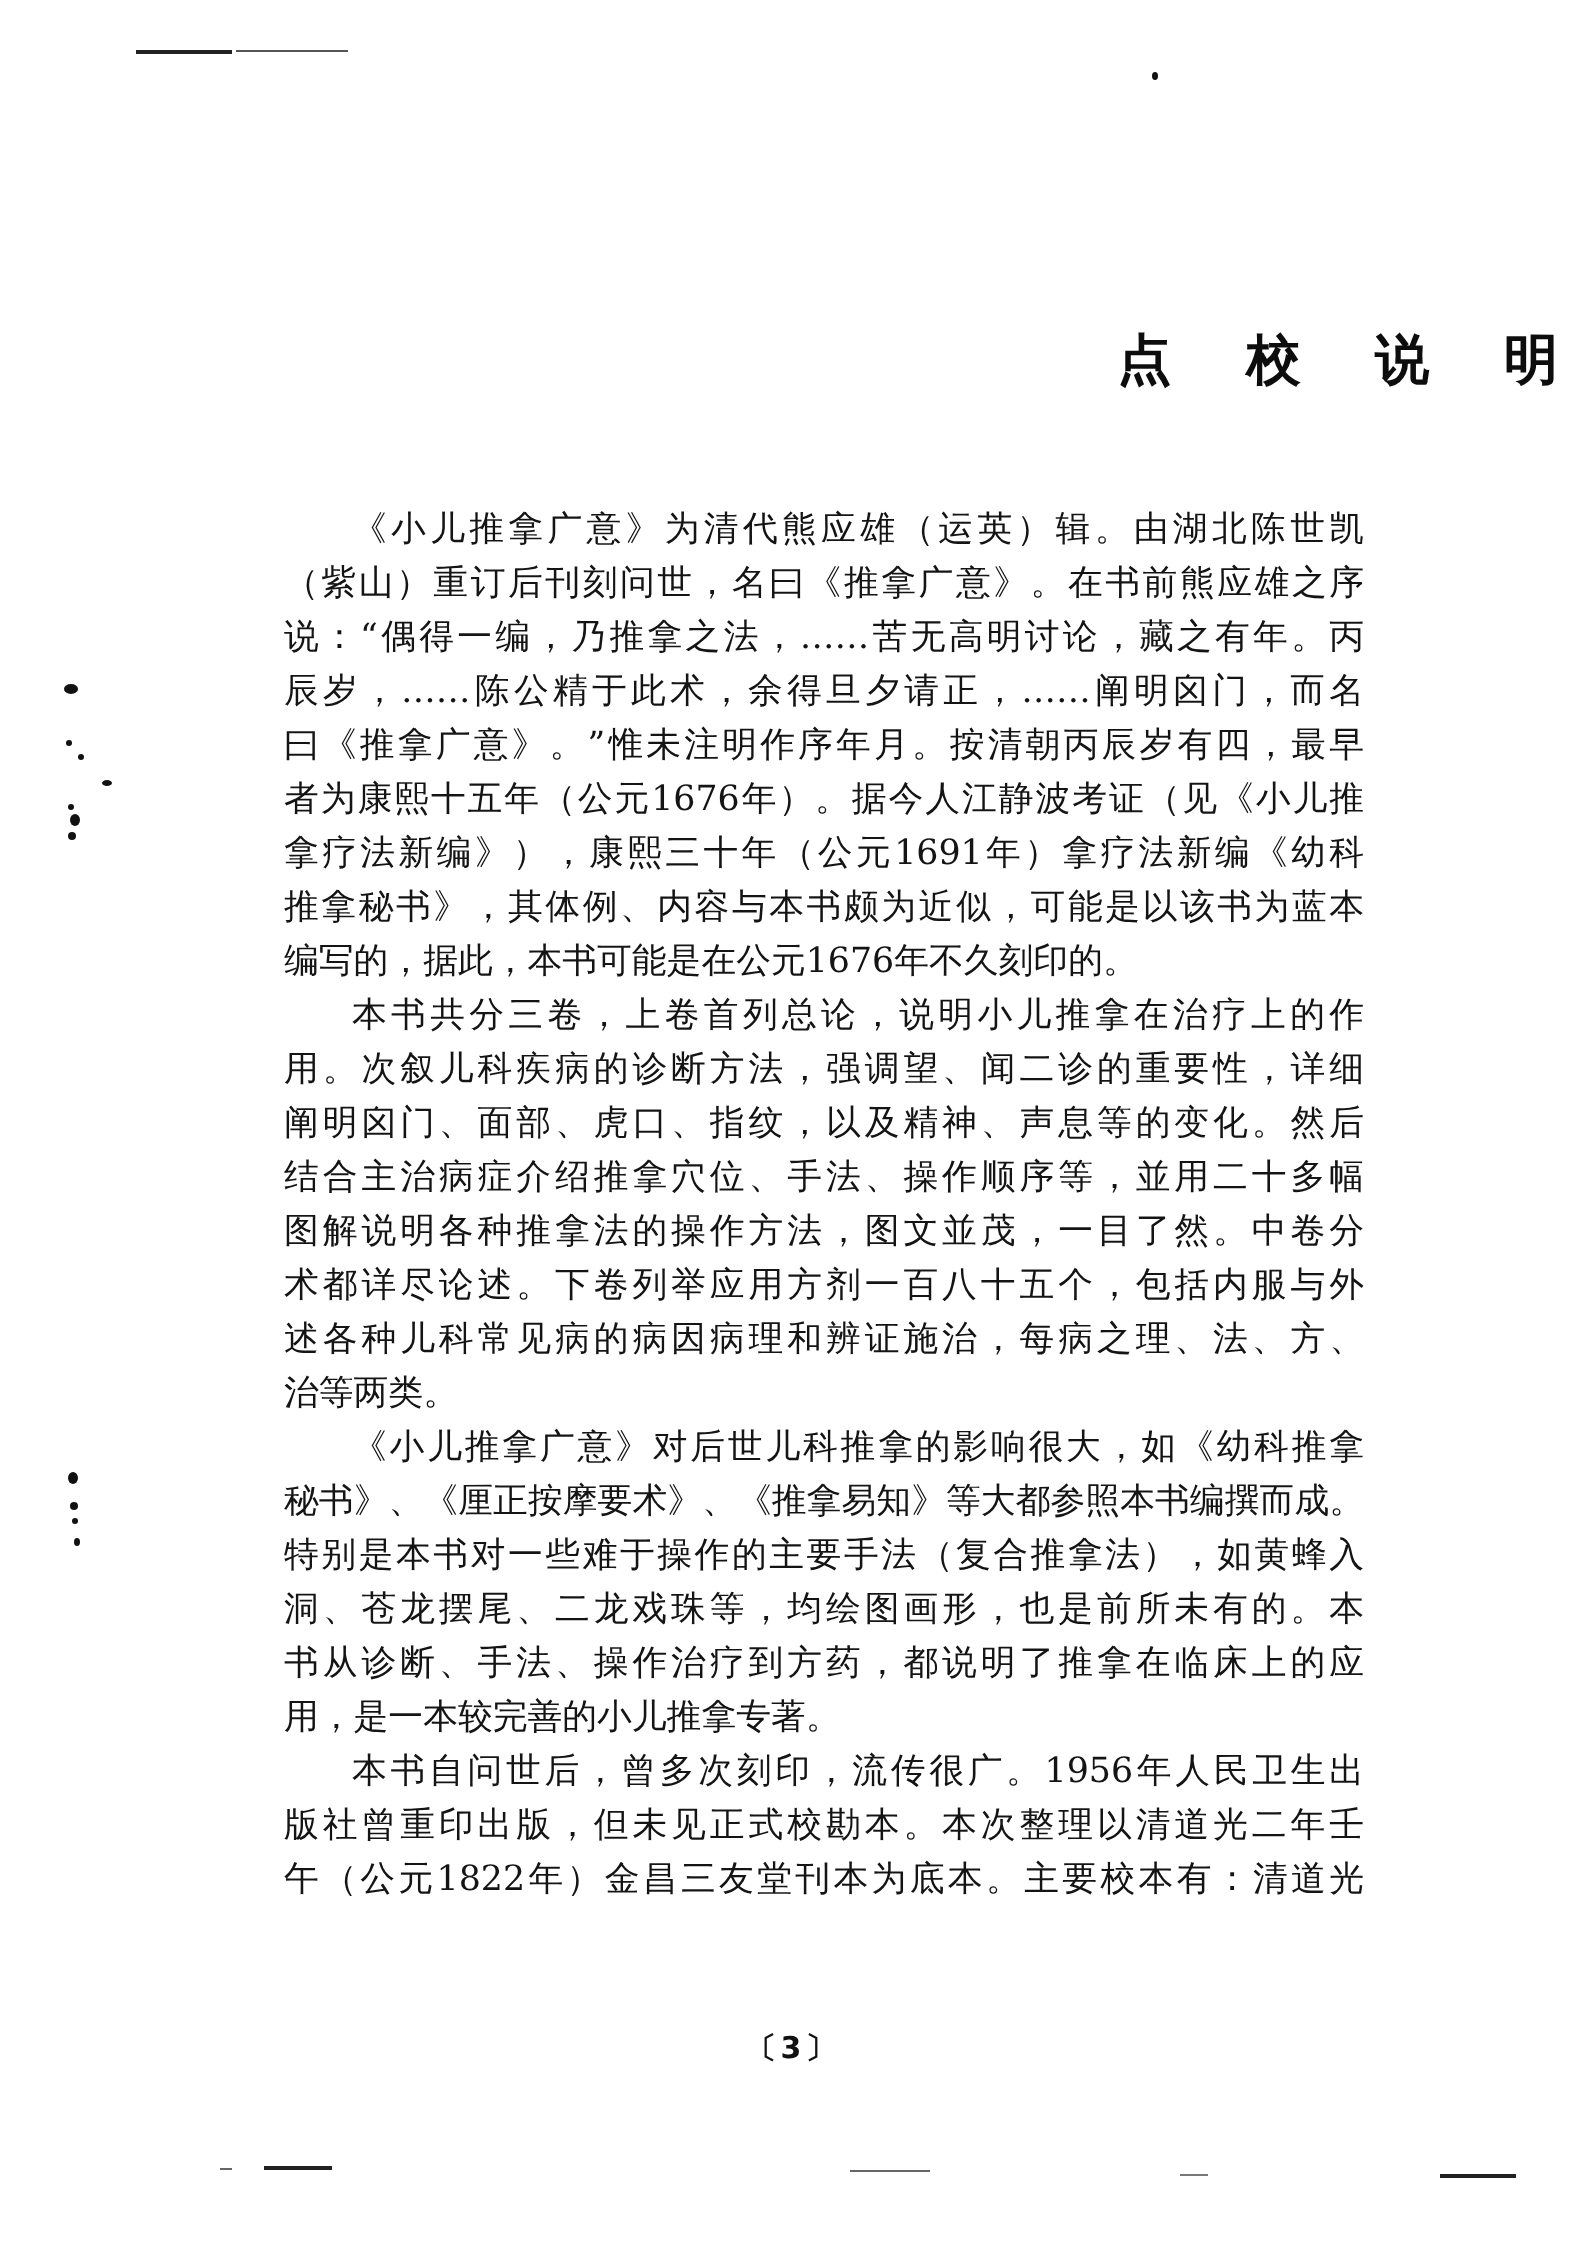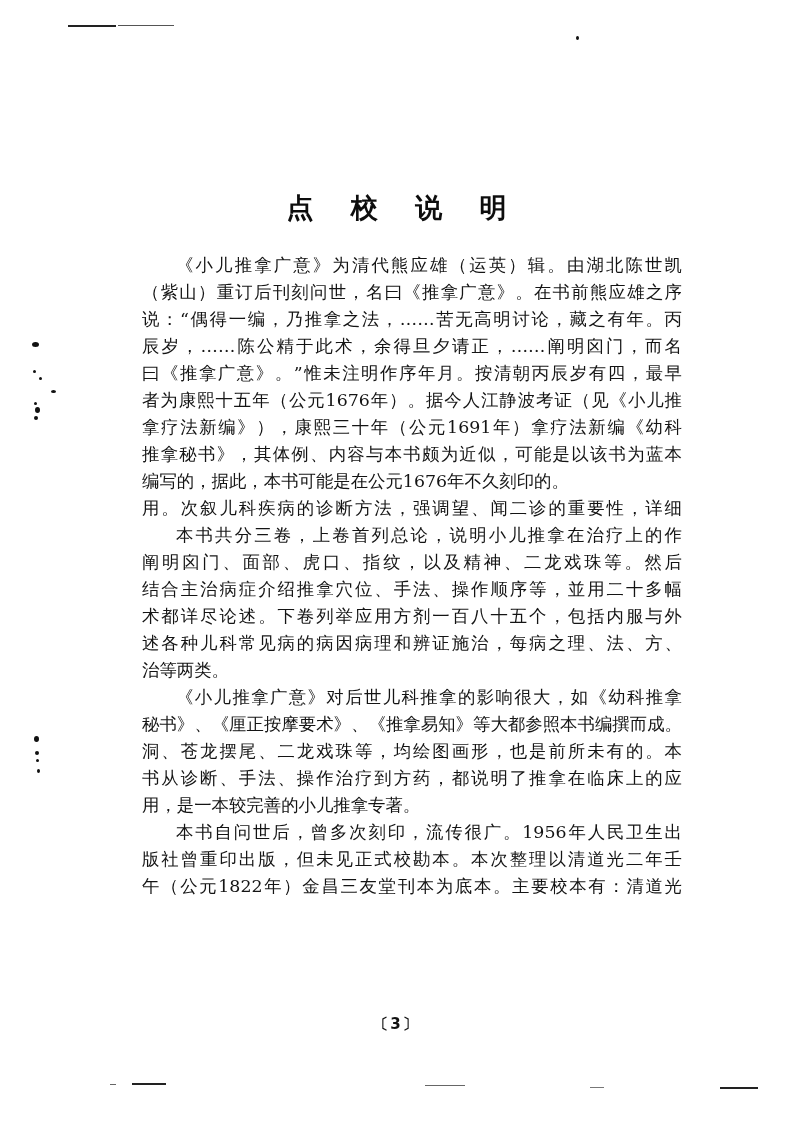--- a/index.html
+++ b/index.html
@@ -23,28 +23,27 @@
     .dot {
       position: absolute;
       background: #111;
       border-radius: 50%;
     }
     .page-title {
       position: absolute;
       top: 162px;
       left: 0;
       width: 793px;
-      text-align: center;
+      text-align: right;
       font-family: "DejaVu Sans", "Liberation Sans", sans-serif;
       font-weight: bold;
       font-size: 27px;
       letter-spacing: 14px;
       text-indent: 14px;
       color: #0d0d0d;
-      margin-top: 28px;
     }
     .body-text {
       position: absolute;
       top: 252px;
       left: 142px;
       width: 540px;
       font-size: 17.4px;
       line-height: 27px;
       text-align: justify;
       color: #141414;
@@ -104,30 +103,32 @@
   <span class="line indent">《小儿推拿广意》为清代熊应雄（运英）辑。由湖北陈世凯</span>
   <span class="line">（紫山）重订后刊刻问世，名曰《推拿广意》。在书前熊应雄之序</span>
   <span class="line">说：“偶得一编，乃推拿之法，……苦无高明讨论，藏之有年。丙</span>
   <span class="line">辰岁，……陈公精于此术，余得旦夕请正，……阐明囟门，而名</span>
   <span class="line">曰《推拿广意》。”惟未注明作序年月。按清朝丙辰岁有四，最早</span>
   <span class="line">者为康熙十五年（公元1676年）。据今人江静波考证（见《小儿推</span>
   <span class="line">拿疗法新编》），康熙三十年（公元1691年）拿疗法新编《幼科</span>
   <span class="line">推拿秘书》，其体例、内容与本书颇为近似，可能是以该书为蓝本</span>
   <span class="line last">编写的，据此，本书可能是在公元1676年不久刻印的。</span>
 
+  <span class="line indent">本书共分三卷，上卷首列总论，说明小儿推拿在治疗上的作</span>
   <span class="line">用。次叙儿科疾病的诊断方法，强调望、闻二诊的重要性，详细</span>
-  <span class="line indent">本书共分三卷，上卷首列总论，说明小儿推拿在治疗上的作</span>
-  <span class="line">阐明囟门、面部、虎口、指纹，以及精神、二龙戏珠等。然后</span>
+  <span class="line">阐明囟门、面部、虎口、指纹，以及精神、声息等的变化。然后</span>
   <span class="line">结合主治病症介绍推拿穴位、手法、操作顺序等，並用二十多幅</span>
+  <span class="line">图解说明各种推拿法的操作方法，图文並茂，一目了然。中卷分</span>
   <span class="line">术都详尽论述。下卷列举应用方剂一百八十五个，包括内服与外</span>
   <span class="line">述各种儿科常见病的病因病理和辨证施治，每病之理、法、方、</span>
   <span class="line last">治等两类。</span>
 
   <span class="line indent">《小儿推拿广意》对后世儿科推拿的影响很大，如《幼科推拿</span>
   <span class="line">秘书》、《厘正按摩要术》、《推拿易知》等大都参照本书编撰而成。</span>
+  <span class="line">特别是本书对一些难于操作的主要手法（复合推拿法），如黄蜂入</span>
   <span class="line">洞、苍龙摆尾、二龙戏珠等，均绘图画形，也是前所未有的。本</span>
   <span class="line">书从诊断、手法、操作治疗到方药，都说明了推拿在临床上的应</span>
   <span class="line last">用，是一本较完善的小儿推拿专著。</span>
 
   <span class="line indent">本书自问世后，曾多次刻印，流传很广。1956年人民卫生出</span>
   <span class="line">版社曾重印出版，但未见正式校勘本。本次整理以清道光二年壬</span>
   <span class="line">午（公元1822年）金昌三友堂刊本为底本。主要校本有：清道光</span>
 </div>
 
 <div class="page-number">〔3〕</div>

